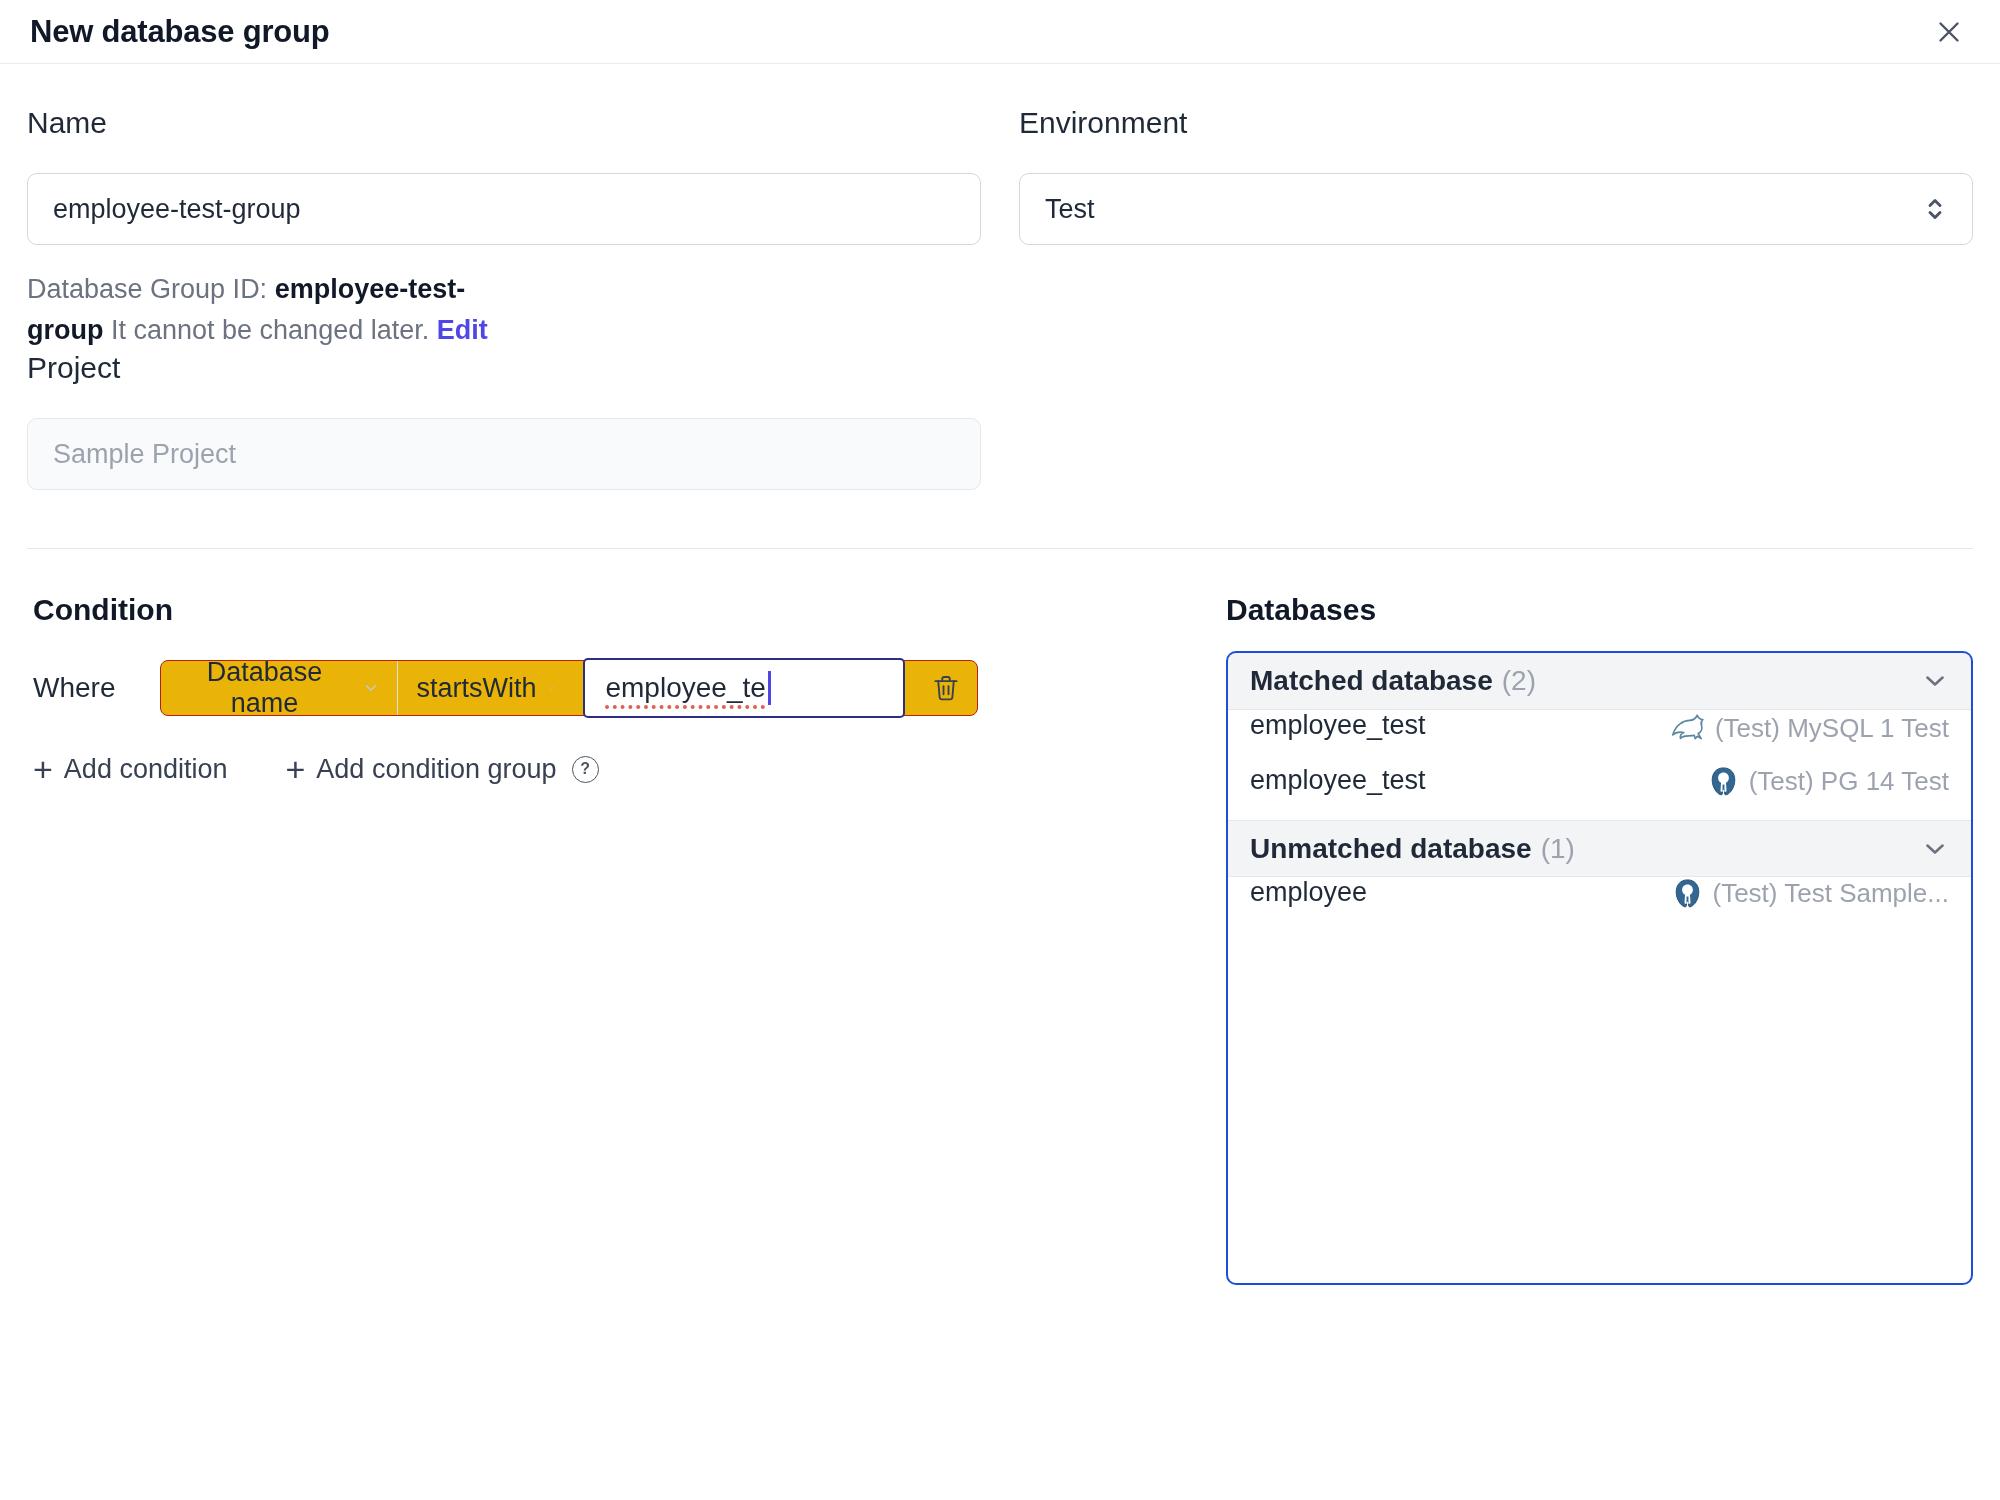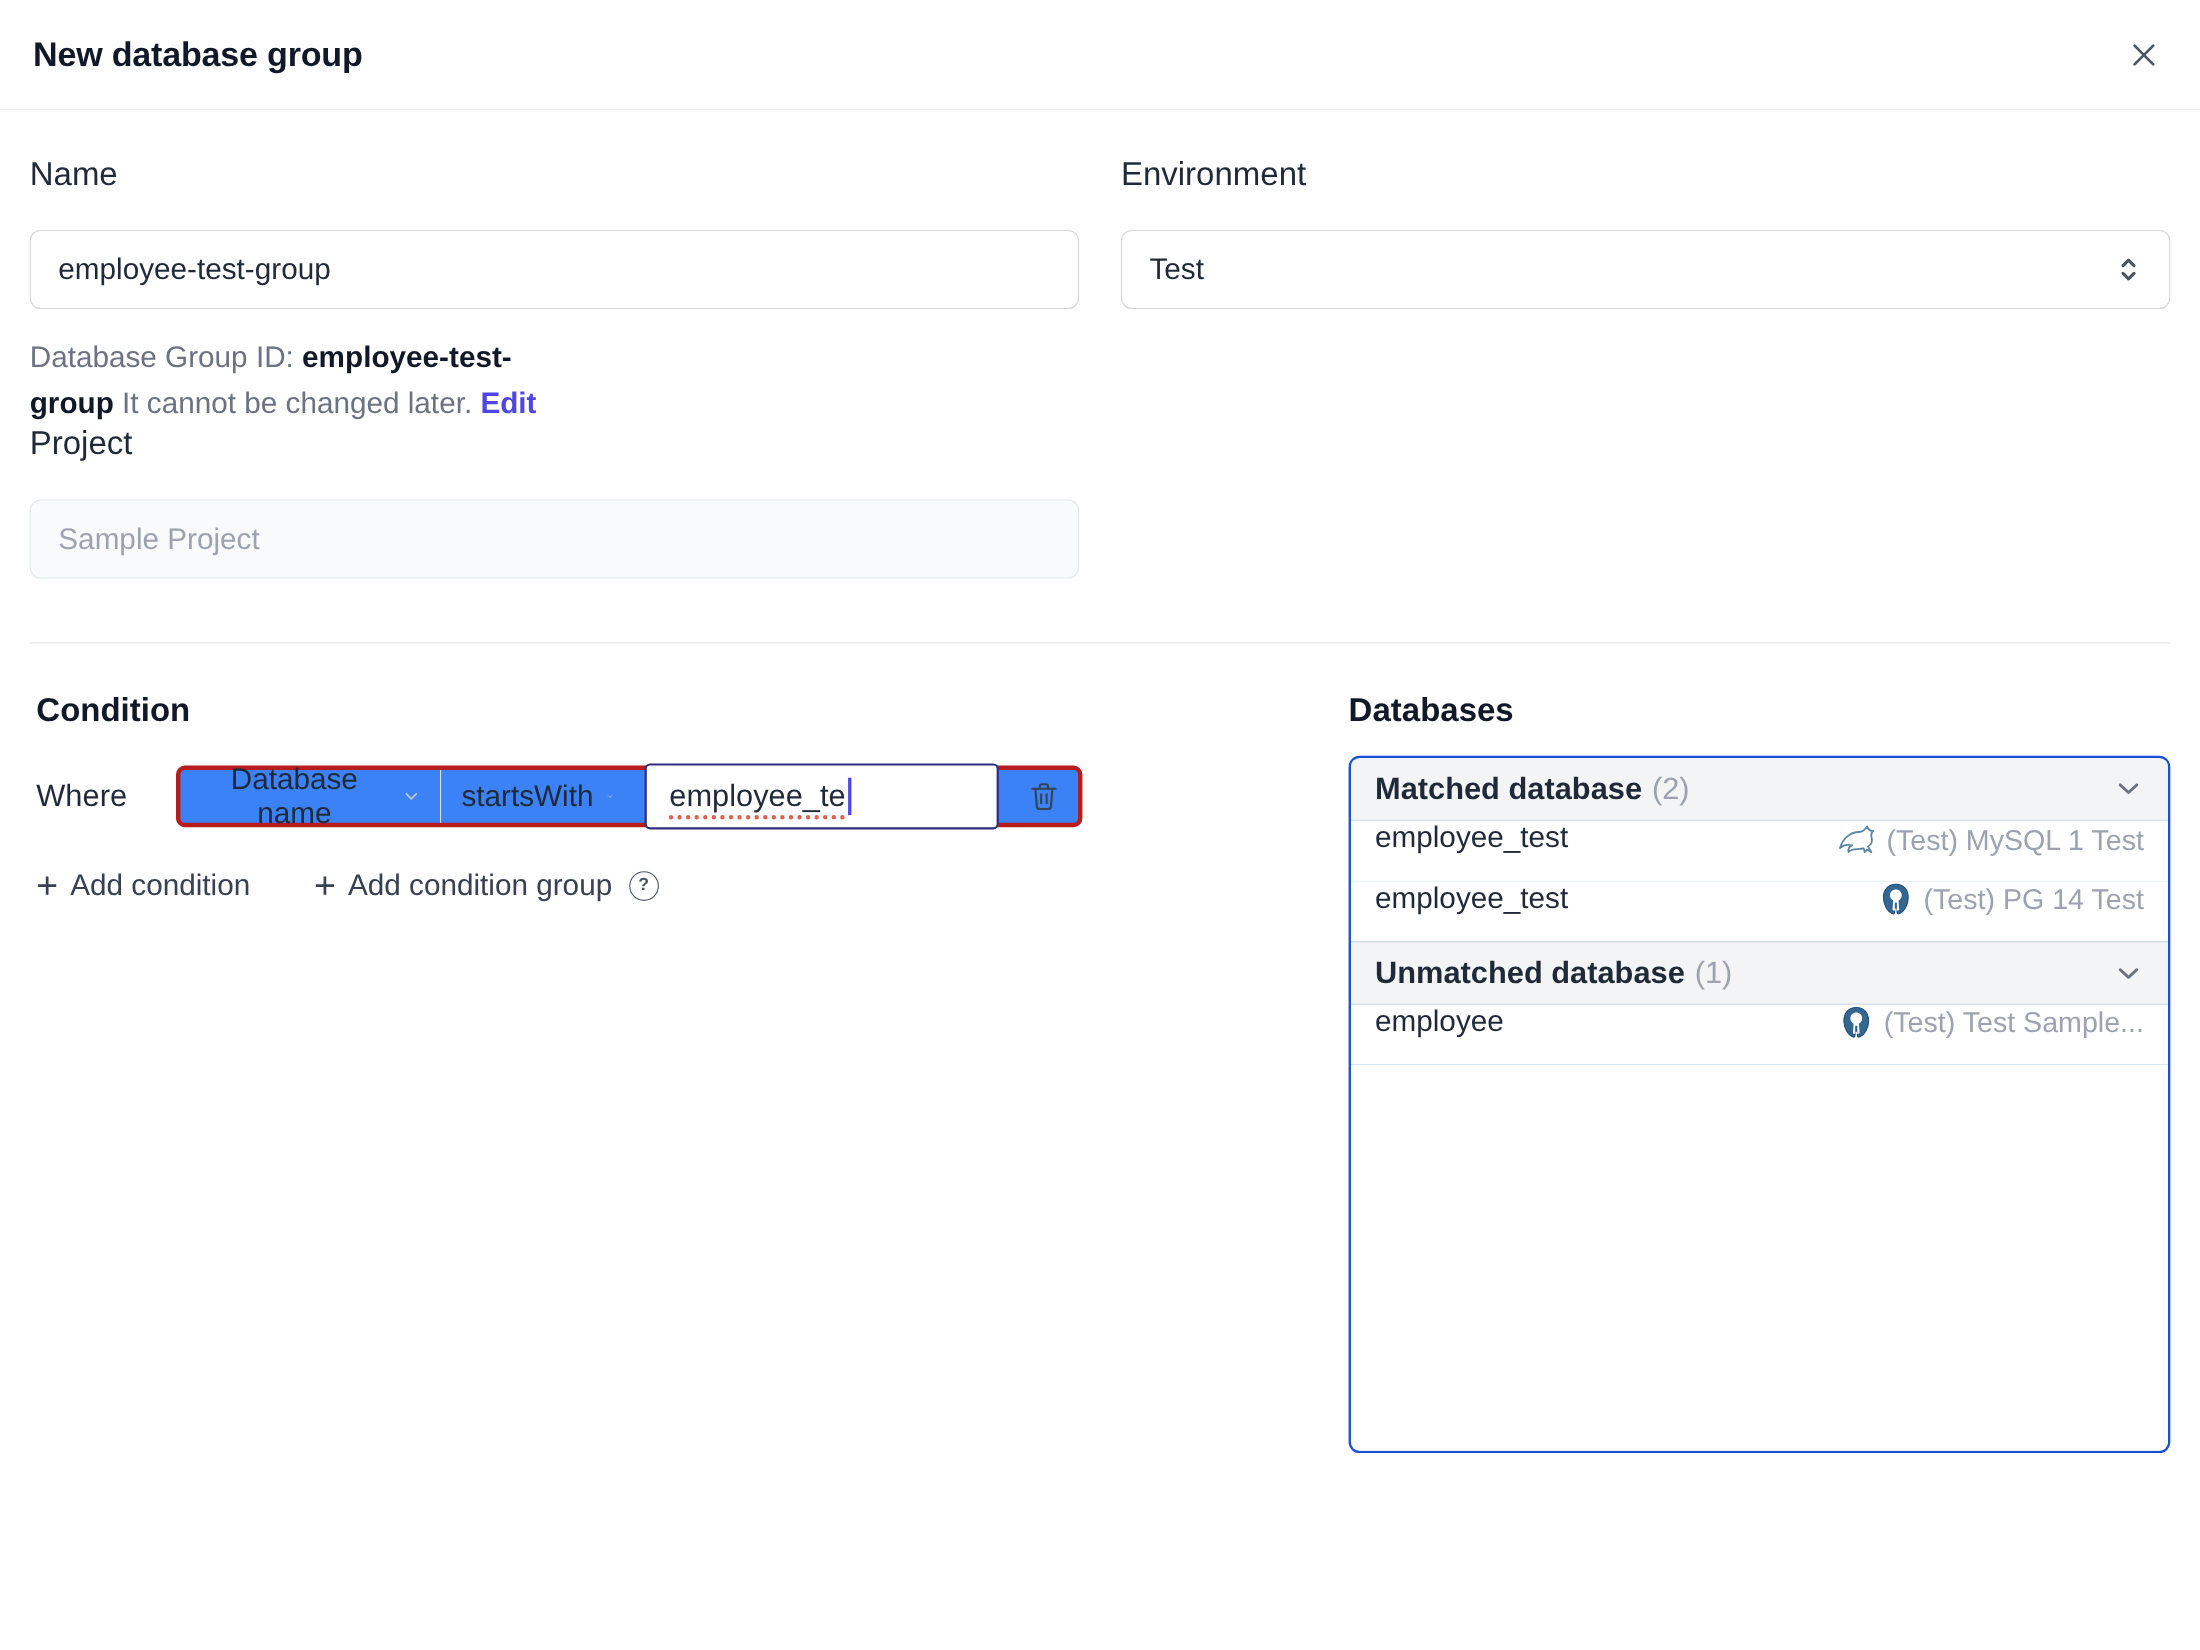--- a/index.html
+++ b/index.html
@@ -3,21 +3,21 @@
 <meta charset="utf-8">
 <style>
   html,body{margin:0;padding:0;background:#ffffff;}
   *{box-sizing:border-box;}
   #app{
     width:2000px;height:1500px;position:relative;background:#fff;
     font-family:"Liberation Sans", sans-serif;color:#1f2937;
   }
   
   .dlg-header{
-    height:100px;display:flex;align-items:center;justify-content:space-between;
+    height:64px;display:flex;align-items:center;justify-content:space-between;
     padding:0 30px;border-bottom:1px solid #ebebeb;
   }
   .dlg-title{font-size:31px;font-weight:700;color:#111827;margin:0;letter-spacing:-0.2px;}
   .close-btn{background:none;border:none;cursor:pointer;padding:4px;display:flex;}
   
   .dlg-body{padding:42px 27px 0 27px;}
   .form-grid{display:grid;grid-template-columns:1fr 1fr;column-gap:38px;}
   .field label{display:block;font-size:30px;color:#1f2937;margin-bottom:33px;}
   .text-input{
     width:100%;height:72px;border:1px solid #d6d6db;border-radius:10px;
@@ -35,21 +35,21 @@
   .hint .edit{color:#4f46e5;font-weight:600;cursor:pointer;text-decoration:none;}
   .section-divider{border:none;border-top:1px solid #e5e7eb;margin:58px 0 44px 0;}
   
   .sections{display:flex;justify-content:space-between;align-items:flex-start;}
   .sections h2{font-size:30px;font-weight:600;color:#111827;margin:0;}
   .cond-section{width:1150px;padding-left:6px;}
   .cond-section h2{margin-bottom:33px;}
   
   .cond-row{display:flex;align-items:center;gap:12px;}
   .where-label{font-size:28px;color:#1f2937;margin-right:33px;}
-  .cond-group{display:flex;align-items:center;border:4px solid #b91c1c;border-radius:8px;height:56px;background:#3b82f6;}
+  .cond-group{display:flex;align-items:center;border:1px solid #b91c1c;border-radius:8px;height:56px;background:#eab308;}
   .seg{
     display:flex;align-items:center;gap:12px;height:100%;padding:0 18px;
     background:none;border:none;border-right:1px solid #d9dce1;cursor:pointer;
     font-size:27px;color:#1f2937;font-family:"Liberation Sans", sans-serif;
   }
   .seg:nth-child(2){border-right:none;}
   .seg-field{width:237px;}
   .seg-op{width:175px;}
   .cond-input{
     width:322px;height:60px;margin:-2px 10px;border:2px solid #312e81;border-radius:5px;

